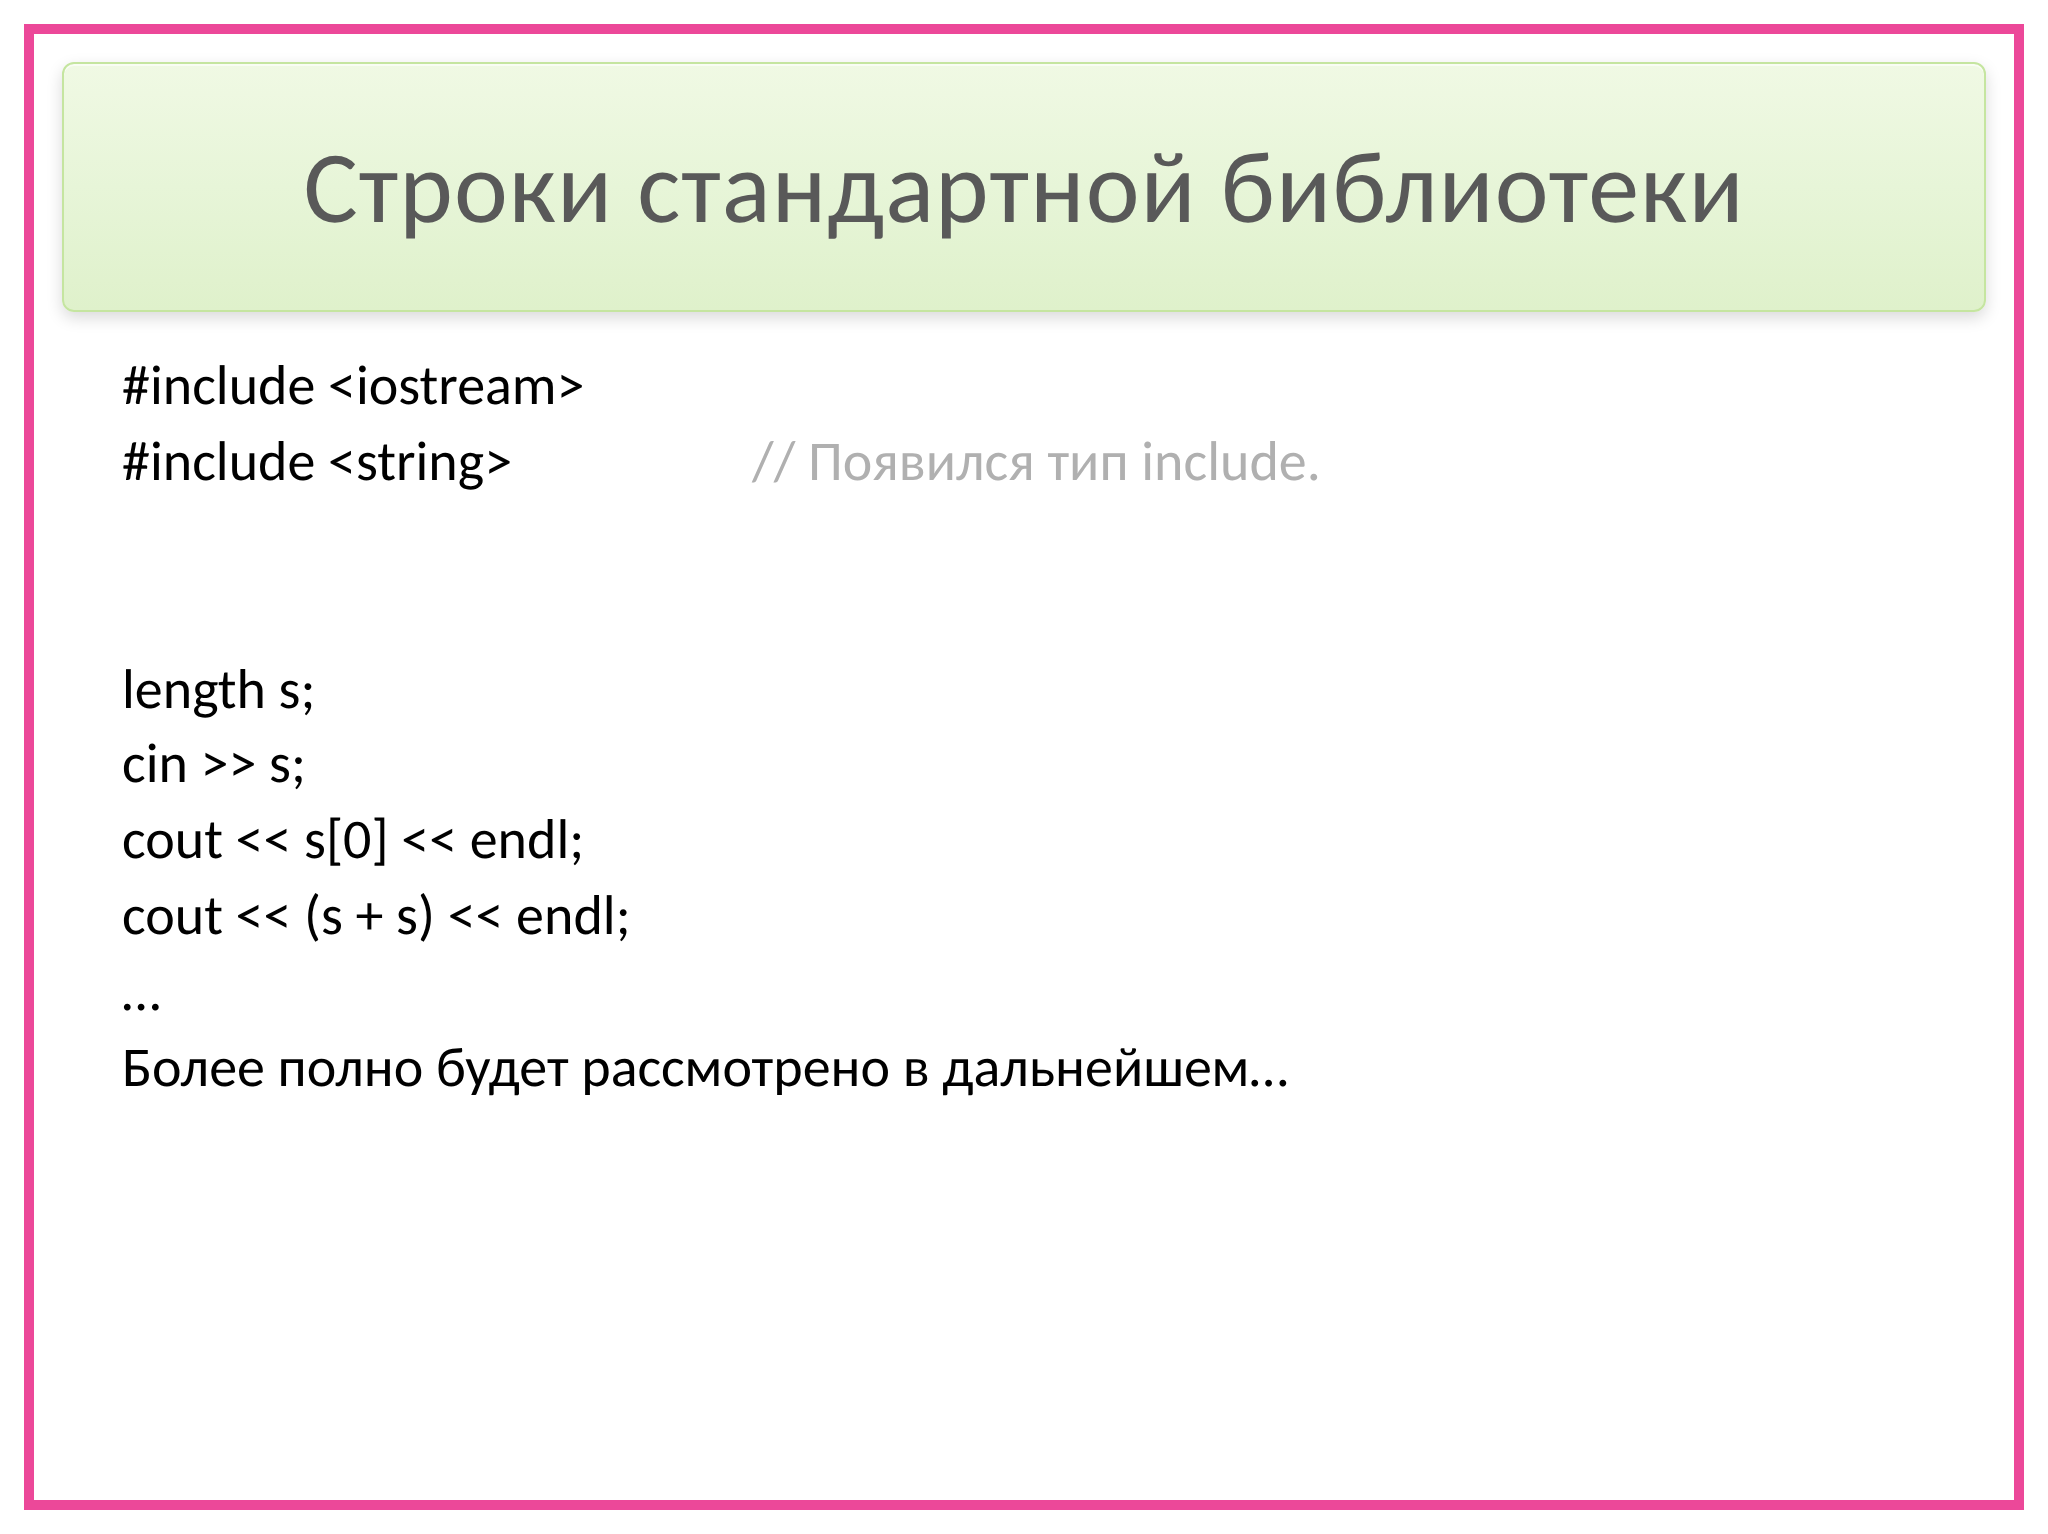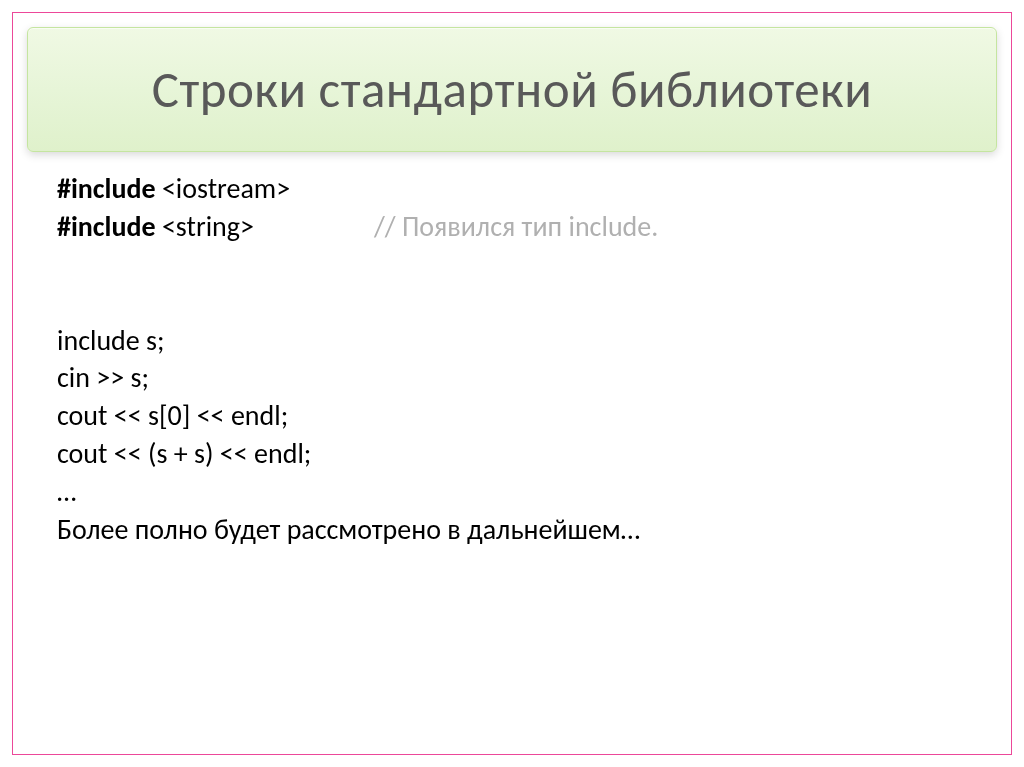--- a/index.html
+++ b/index.html
@@ -10,21 +10,21 @@
     body {
       width: 1024px;
       height: 767px;
       background: #ffffff;
       font-family: Calibri, 'Segoe UI', Arial, sans-serif;
       padding: 12px;
     }
     .slide-container {
       width: 100%;
       height: 100%;
-      border: 1px solid #ec4899;
+      border: 5px solid #ec4899;
       background: #ffffff;
       position: relative;
     }
     .title-box {
       margin: 14px 14px 18px 14px;
       padding: 30px 20px;
       background: linear-gradient(to bottom, #f0f9e4 0%, #e7f5d8 50%, #dff1cb 100%);
       border: 1.5px solid #c5e5a0;
       border-radius: 6px;
       box-shadow: 0 3px 8px rgba(0,0,0,0.15), inset 0 1px 0 rgba(255,255,255,0.6);
@@ -39,21 +39,21 @@
     .content-body {
       padding: 0 44px;
       font-size: 28px;
       line-height: 1.35;
       color: #000000;
     }
     .code-line {
       display: block;
     }
     .bold {
-      font-weight: 700;
+      font-weight: 400;
     }
     .comment {
       color: #b0b0b0;
     }
     .spacer {
       height: 38px;
     }
     .inline-gap {
       display: inline-block;
       width: 120px;
@@ -73,20 +73,20 @@
     </div>
     <div class="code-line">
       <span class="bold">#include</span><span> &lt;string&gt;</span><span class="inline-gap"></span><span class="comment">// Появился тип include.</span>
     </div>
 
     <div class="spacer"></div>
 
 
     <div class="spacer"></div>
 
-    <div class="code-line">include s;</div>
+    <div class="code-line">length s;</div>
     <div class="code-line">cin &gt;&gt; s;</div>
     <div class="code-line">cout &lt;&lt; s[0] &lt;&lt; endl;</div>
     <div class="code-line">cout &lt;&lt; (s + s) &lt;&lt; endl;</div>
     <div class="code-line">…</div>
     <div class="code-line">Более полно будет рассмотрено в дальнейшем…</div>
   </div>
 </div>
 
 </body></html>

